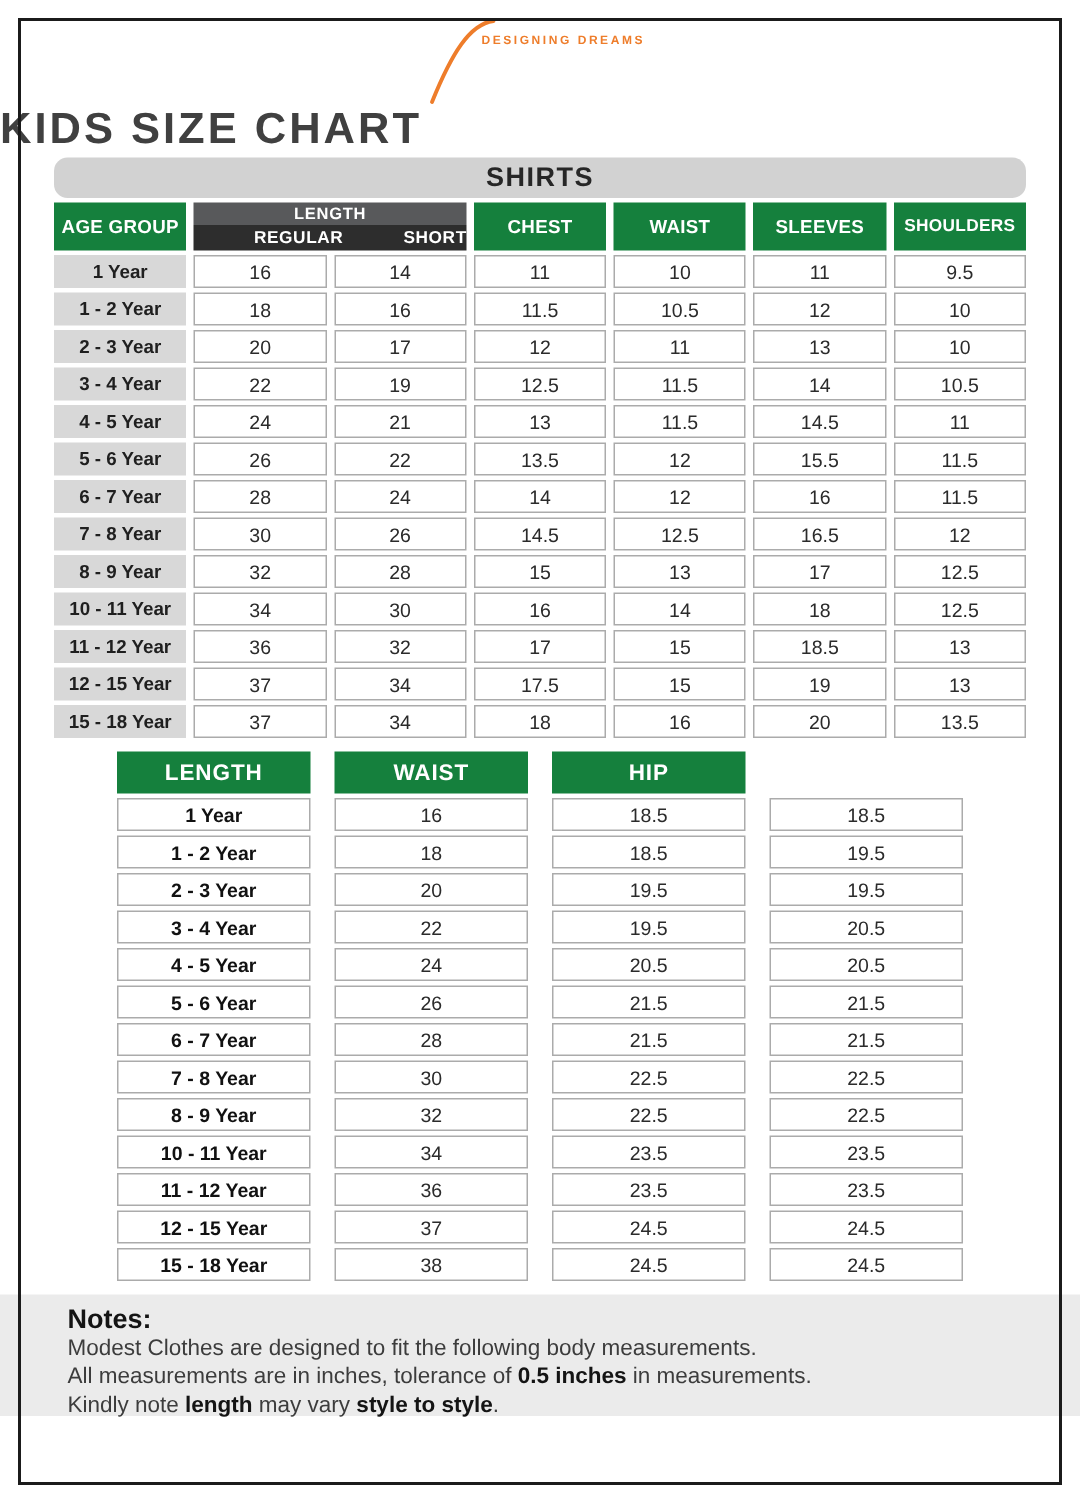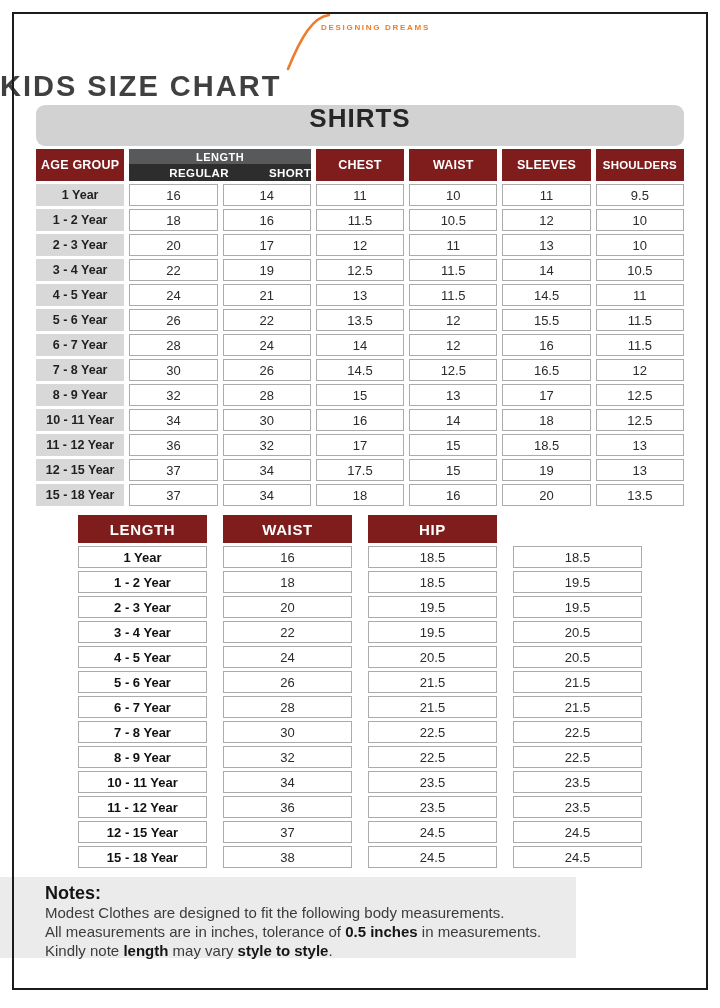--- a/index.html
+++ b/index.html
@@ -27,33 +27,33 @@
     color:#ee7d2b; text-align:right; margin-top:1px;padding-left:31px;
   }
   .swoosh { position:absolute; left:-7px; top:-9px; z-index:2; }
   
   .page-title {
     text-align:left; font-size:29px; line-height:30px; font-weight:bold;
     letter-spacing:2px; color:#404040; margin-top:3px;
   }
   
   .bar {
-    background:#d2d2d2; border-radius:9px; height:41px; line-height:27px;
-    text-align:center; font-weight:bold; font-size:26px; letter-spacing:1px;
+    background:#d2d2d2; border-radius:9px; height:27px; line-height:27px;
+    text-align:center; font-weight:bold; font-size:18px; letter-spacing:1px;
     color:#262626;
   }
   .bar2 { height:34px; line-height:34px; font-size:26px; border-radius:13px 13px 6px 6px; }
   
   .shirts { margin:4px 36px 0; }
   .shead {
     margin-top:3px; display:grid; grid-template-columns:repeat(7,1fr);
     column-gap:5px; height:32px;
   }
   .hcell {
-    background:#7f1d1d; color:#fff; display:flex; align-items:center;
+    background:#15803d; color:#fff; display:flex; align-items:center;
     justify-content:center; font-weight:bold; font-size:12.5px; letter-spacing:0.2px;
   }
   .hcell.tight { font-size:11.5px; }
   .length-block { grid-column:span 2; display:flex; flex-direction:column; }
   .length-top {
     background:#58595b; color:#fff; flex:0 0 15px; display:flex;
     align-items:center; justify-content:center; font-weight:bold; font-size:11px;
     letter-spacing:0.5px;
   }
   .length-bottom { background:#2d2d2d; flex:1; display:flex; }
@@ -80,21 +80,21 @@
   .bhead .hcell { font-size:15px; letter-spacing:0.6px; }
   .brows { grid-template-columns:repeat(4,1fr); column-gap:16px; }
   .size-cell {
     background:#fff; border:1px solid #ababab; height:22px; display:flex;
     align-items:center; justify-content:center; font-weight:bold; font-size:13px;
     color:#111;
   }
   .brows .val-cell { font-size:13px; }
   
   .notes {
-    margin-top:9px; width:576px; height:81px; background:#ebebeb;
+    margin-top:9px; width:720px; height:81px; background:#ebebeb;
     padding:6px 20px 0 45px; position:relative; z-index:1;
   }
   .notes-title { font-size:18px; font-weight:bold; color:#141414; line-height:20px; }
   .note-line { font-size:15px; color:#3c3c3c; line-height:19px; }
   .note-line .b { font-weight:bold; color:#141414; }
 </style>
 </head>
 <body>
 
 <div class="frame"></div>

